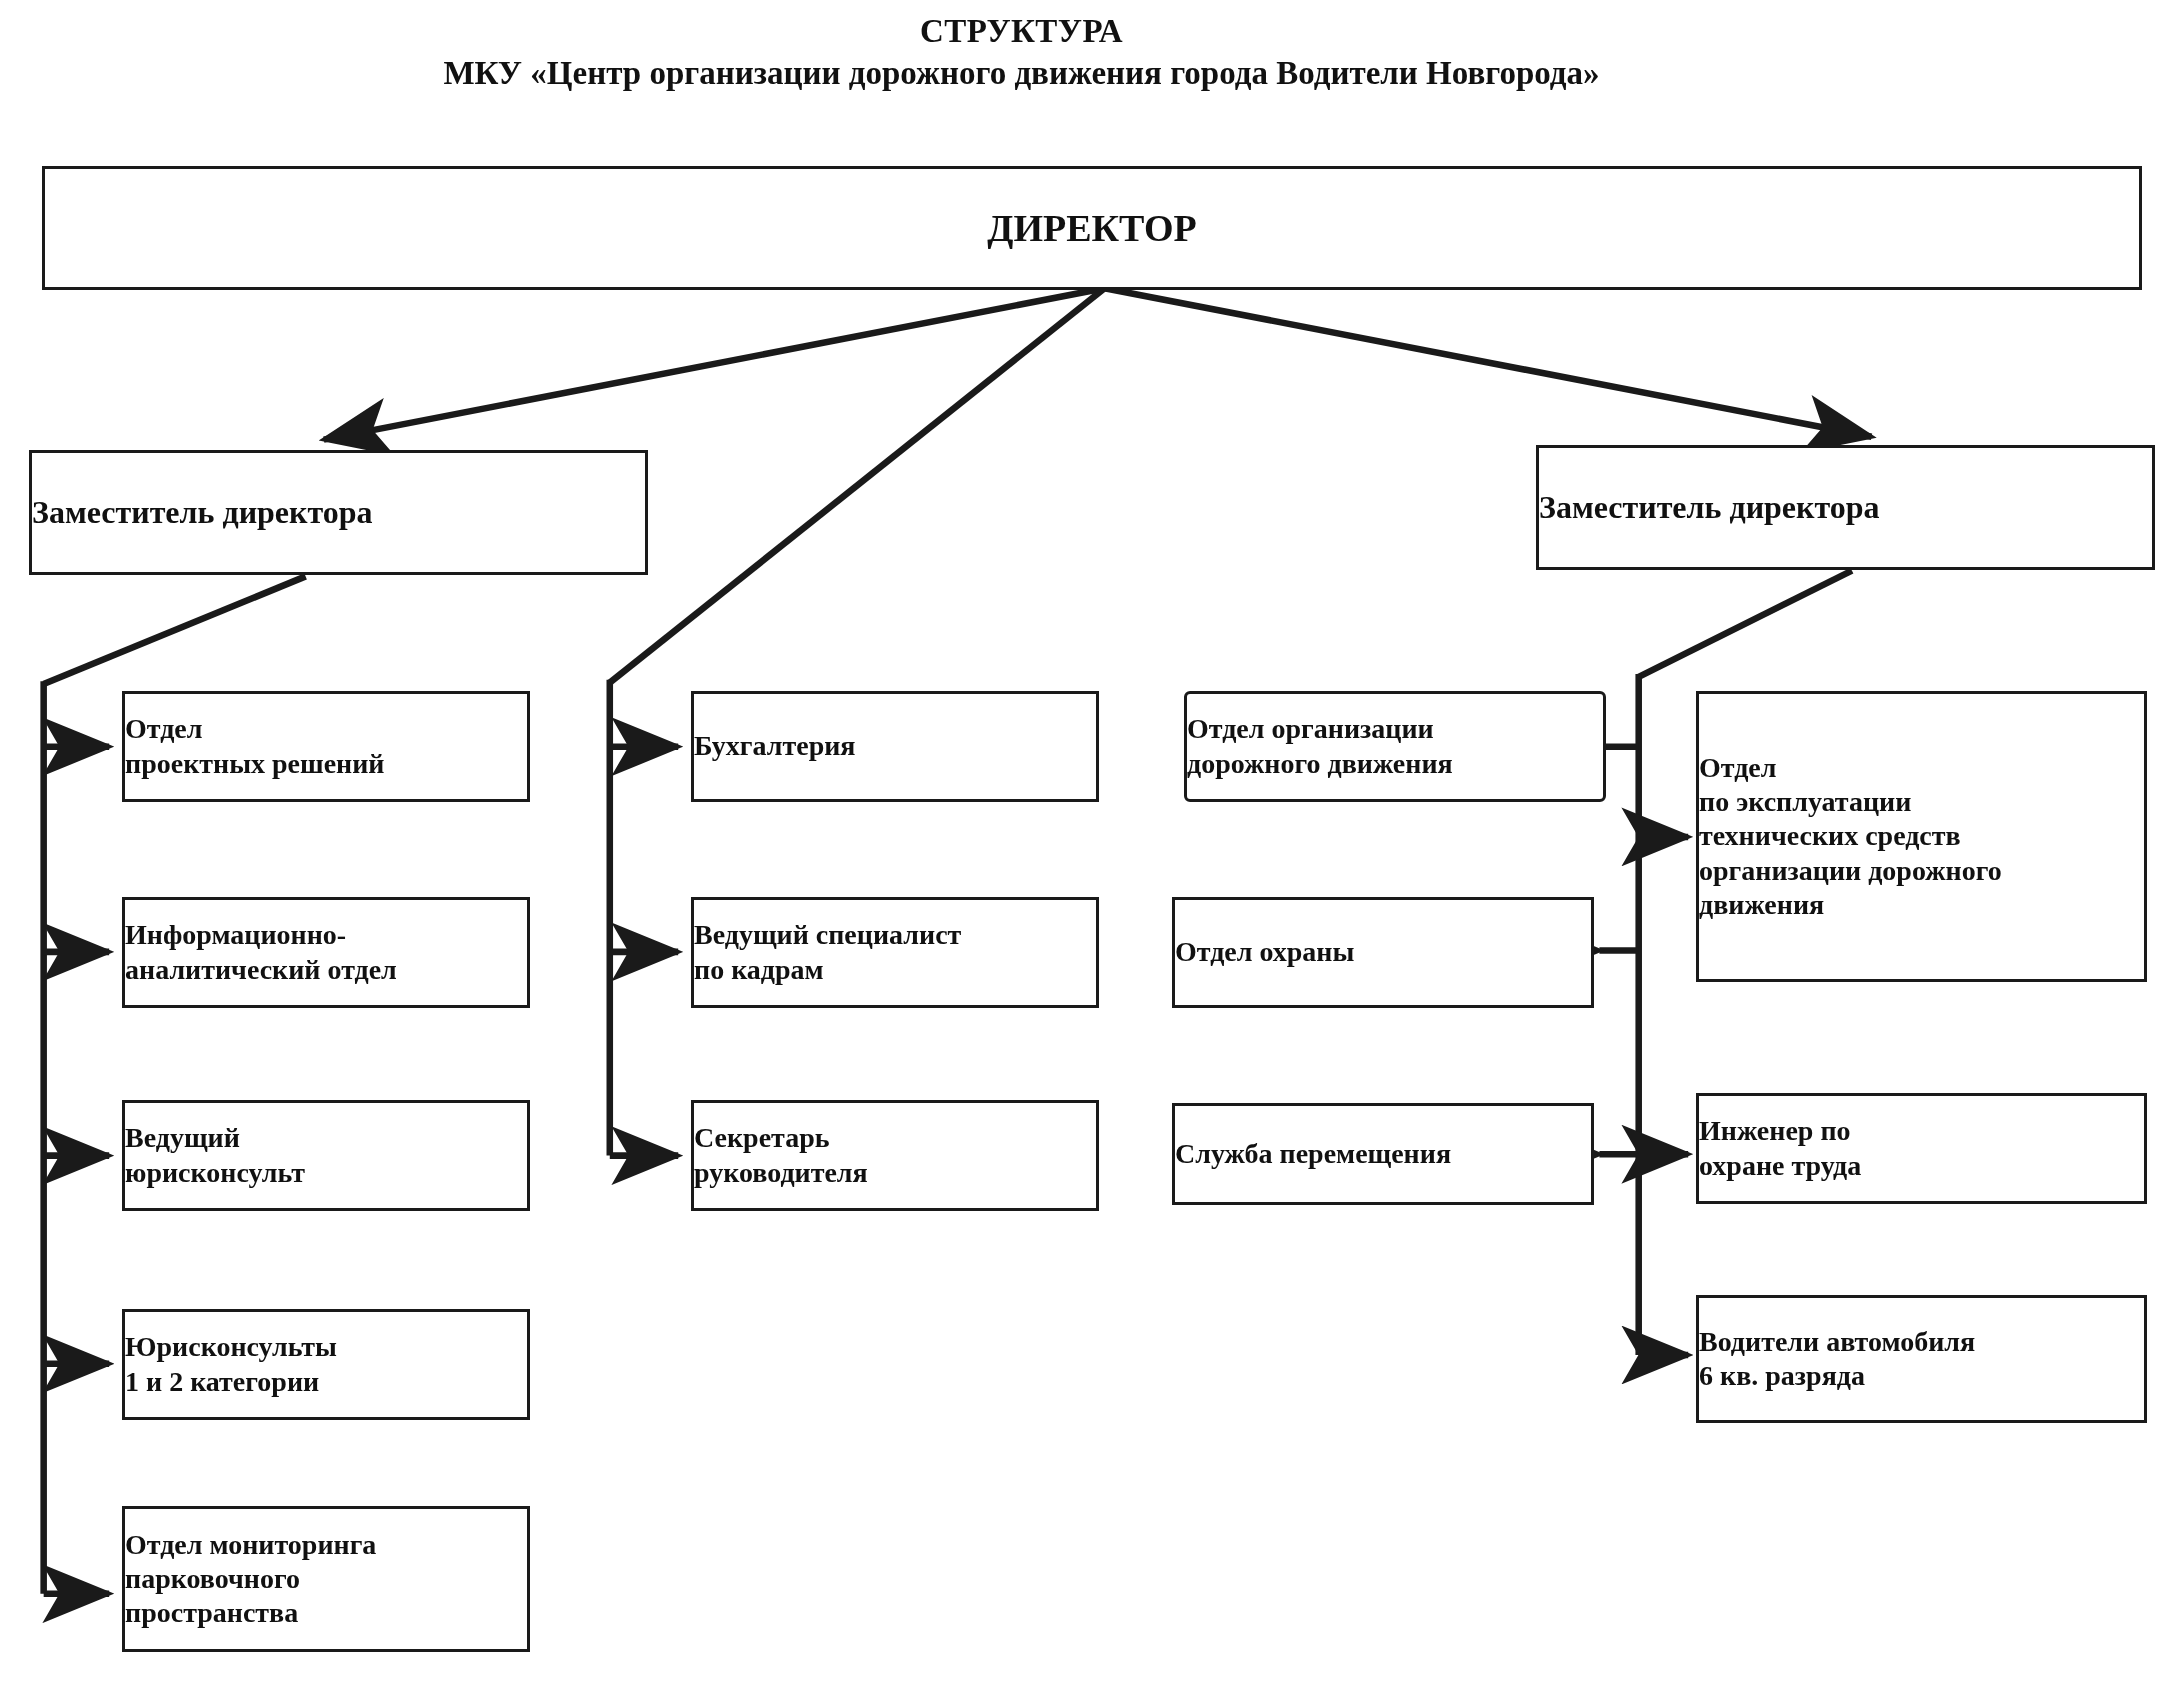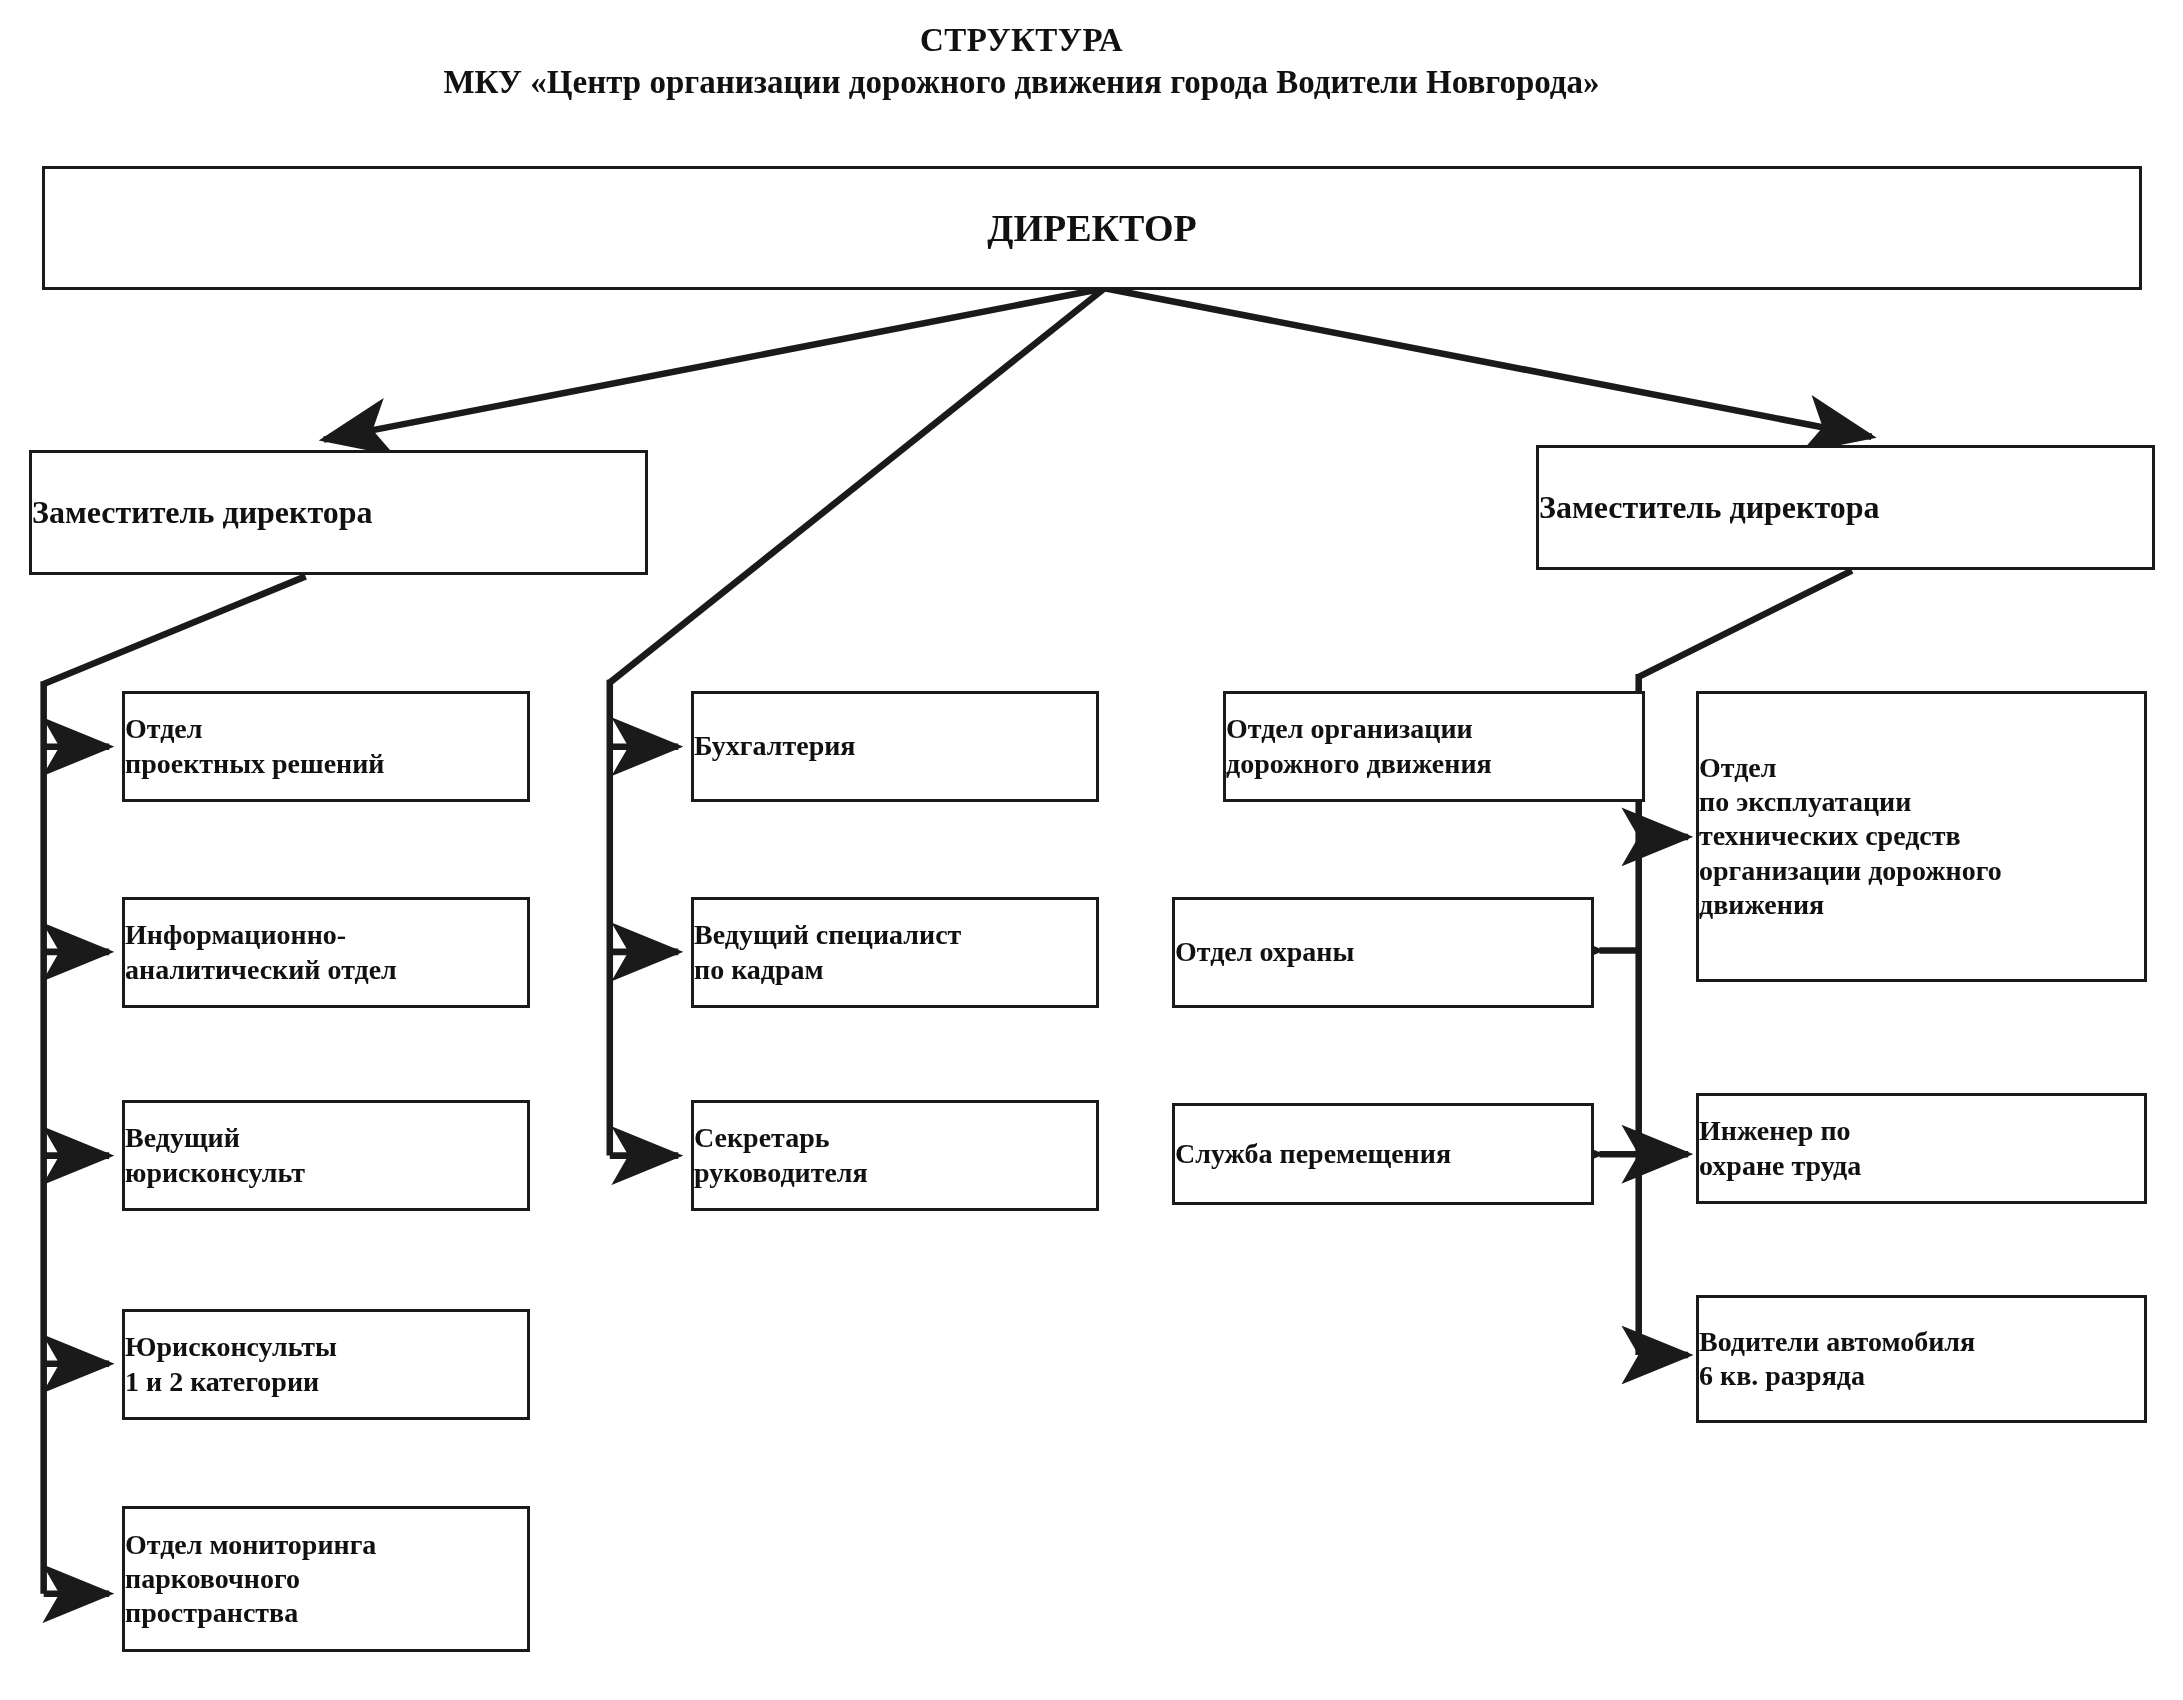--- a/index.html
+++ b/index.html
@@ -11,21 +11,21 @@
     position: relative;
     width: 2183px;
     height: 1700px;
     background: #ffffff;
     font-family: "Liberation Serif", "DejaVu Serif", serif;
     overflow: hidden;
   }
   .title-block {
     position: absolute;
     left: 0;
-    top: 22px;
+    top: 13px;
     width: 2043px;
     text-align: center;
   }
   .title-line1 {
     font-size: 33px;
     font-weight: bold;
     letter-spacing: 0.4px;
     line-height: 1.1;
     color: #111111;
   }
@@ -67,21 +67,21 @@
   #n-l1 { left: 122px; top: 691px;  width: 408px; height: 111px; font-size: 28px; }
   #n-l2 { left: 122px; top: 897px; width: 408px; height: 111px; font-size: 28px; }
   #n-l3 { left: 122px; top: 1100px; width: 408px; height: 111px; font-size: 28px; }
   #n-l4 { left: 122px; top: 1309px; width: 408px; height: 111px; font-size: 28px; }
   #n-l5 { left: 122px; top: 1506px; width: 408px; height: 146px; font-size: 28px; }
 
   #n-m1 { left: 691px; top: 691px;  width: 408px; height: 111px; font-size: 28px; }
   #n-m2 { left: 691px; top: 897px; width: 408px; height: 111px; font-size: 28px; }
   #n-m3 { left: 691px; top: 1100px; width: 408px; height: 111px; font-size: 28px; }
 
-  #n-c1 { left: 1223px; top: 691px;  width: 422px; height: 111px; font-size: 28px; }
+  #n-c1 { left: 1184px; top: 691px;  width: 422px; height: 111px; font-size: 28px; border-radius: 6px; }
   #n-c2 { left: 1172px; top: 897px; width: 422px; height: 111px; font-size: 28px; }
   #n-c3 { left: 1172px; top: 1103px; width: 422px; height: 102px; font-size: 28px; }
 
   #n-r1 { left: 1696px; top: 691px;  width: 451px; height: 291px; font-size: 28px; }
   #n-r2 { left: 1696px; top: 1093px; width: 451px; height: 111px; font-size: 28px; }
   #n-r3 { left: 1696px; top: 1295px; width: 451px; height: 128px; font-size: 28px; }
 </style>
 </head>
 <body>
 

